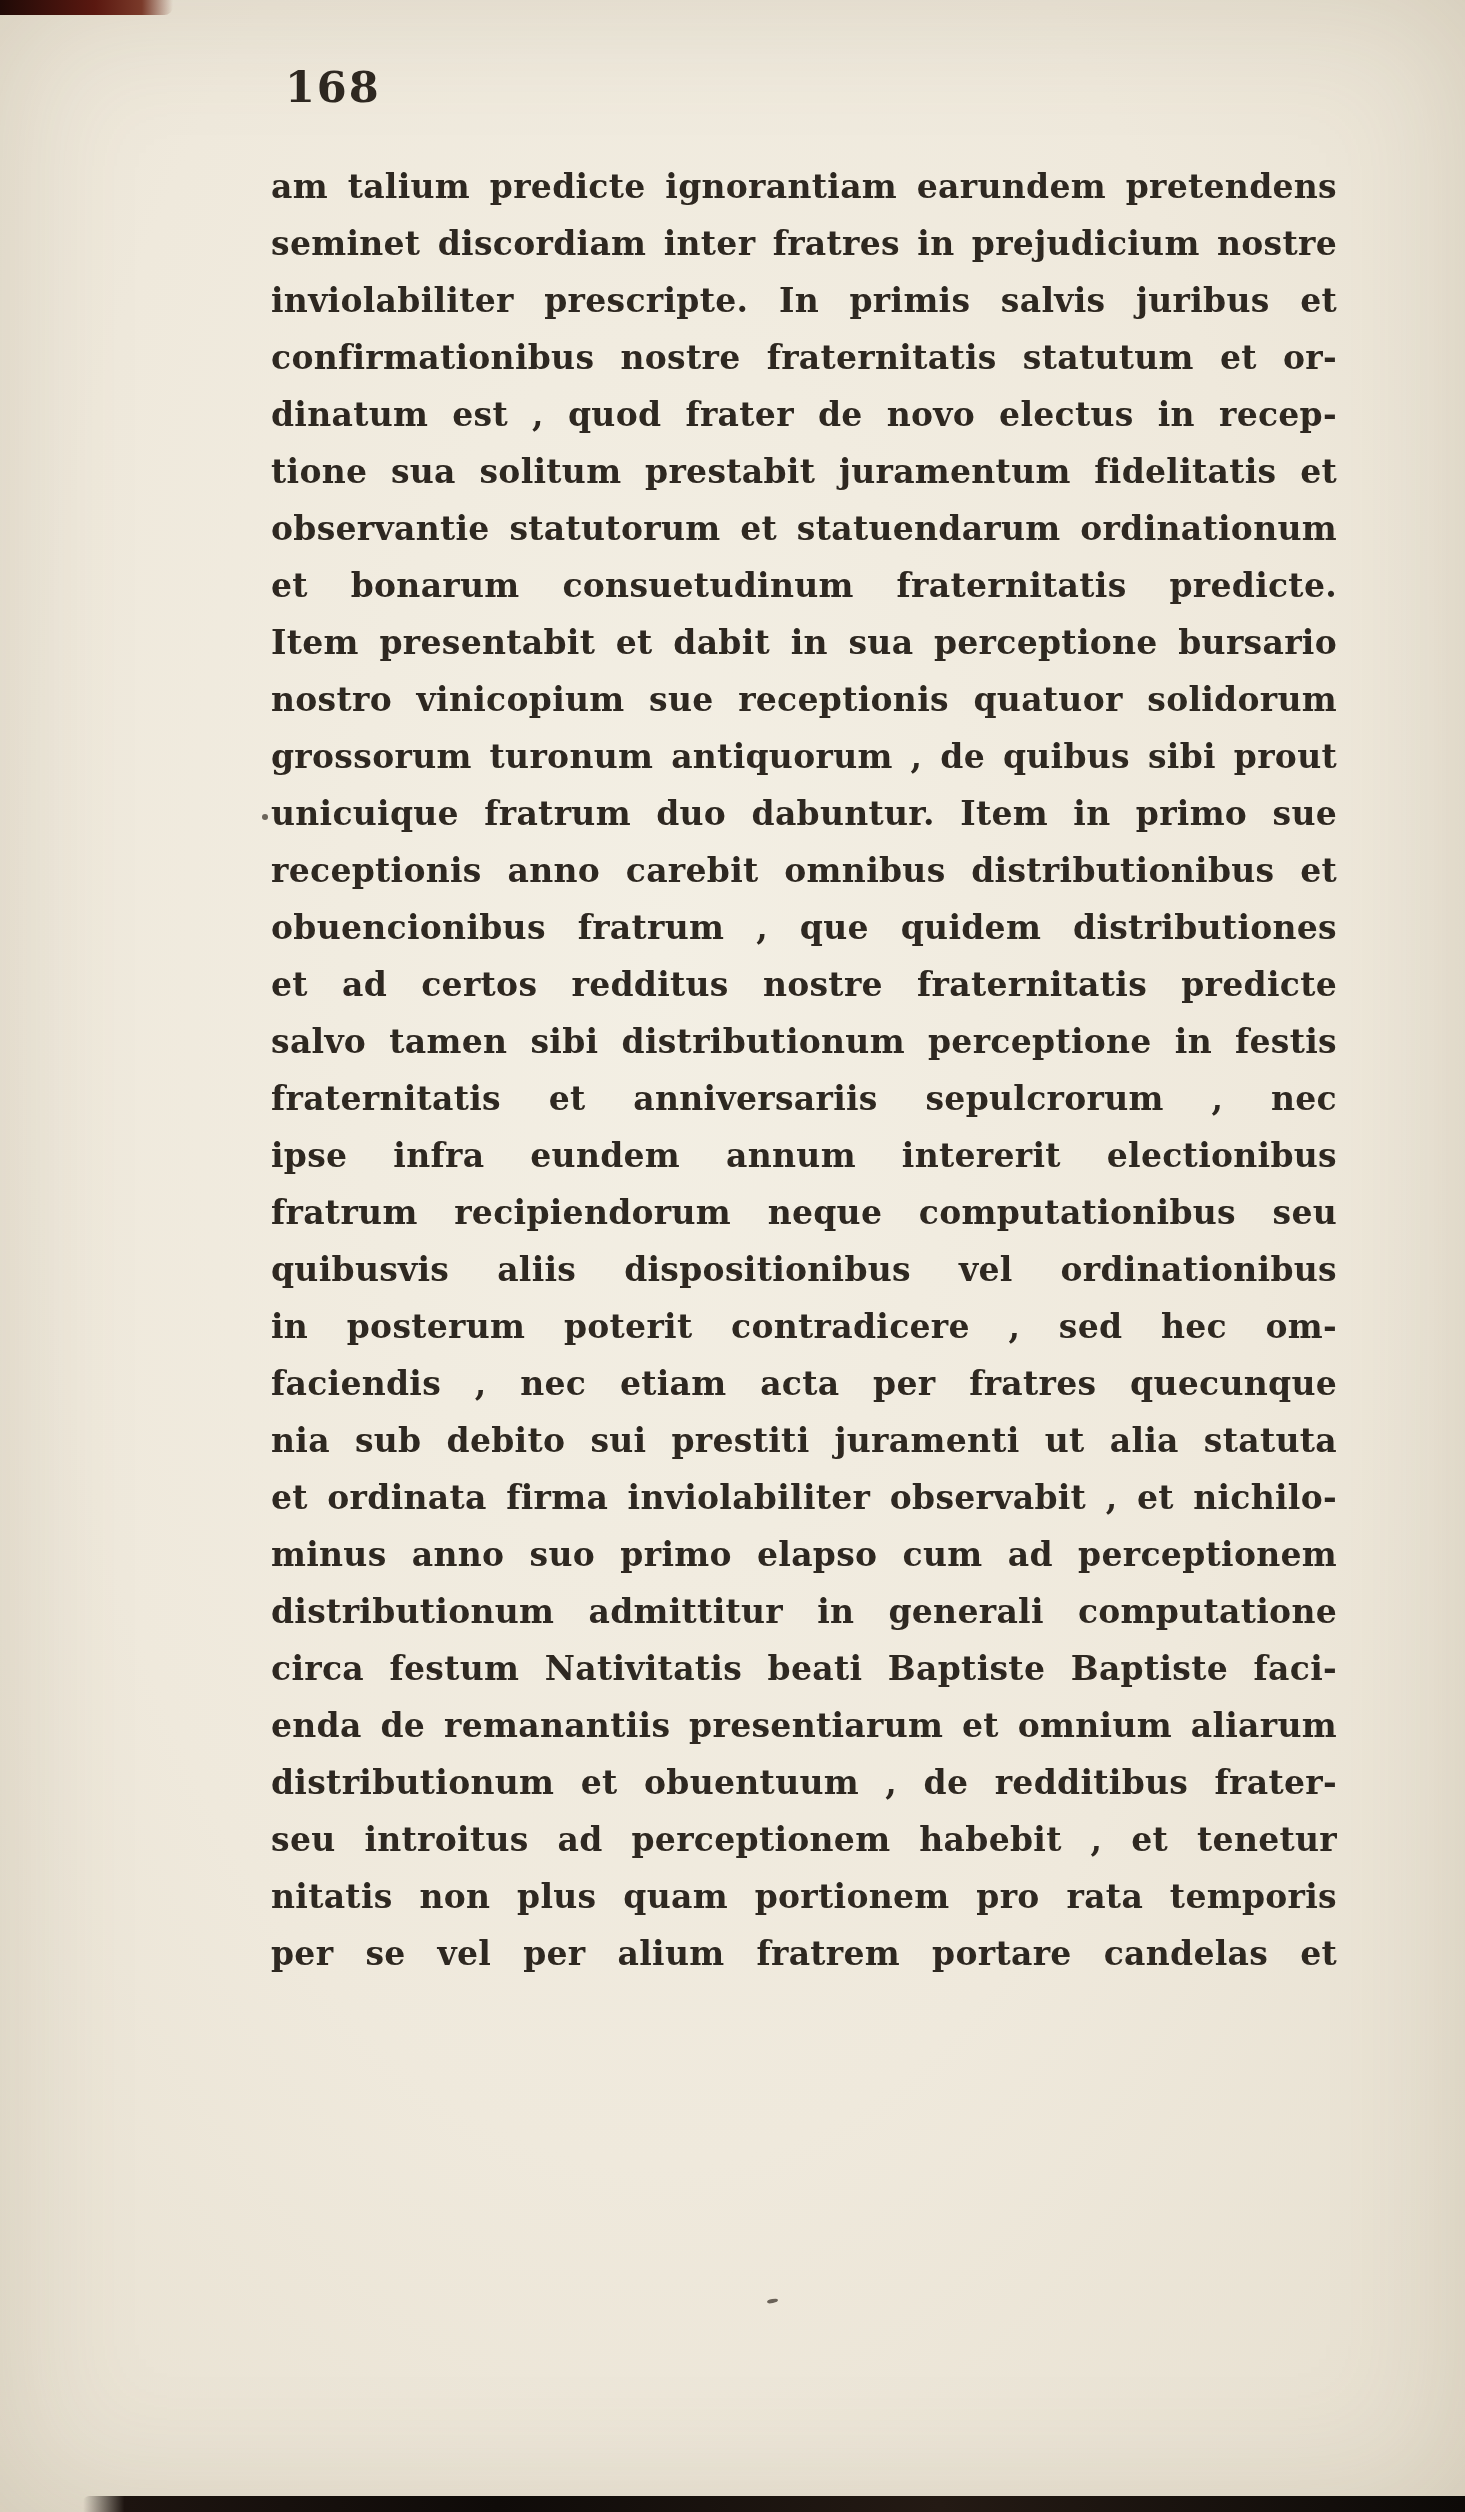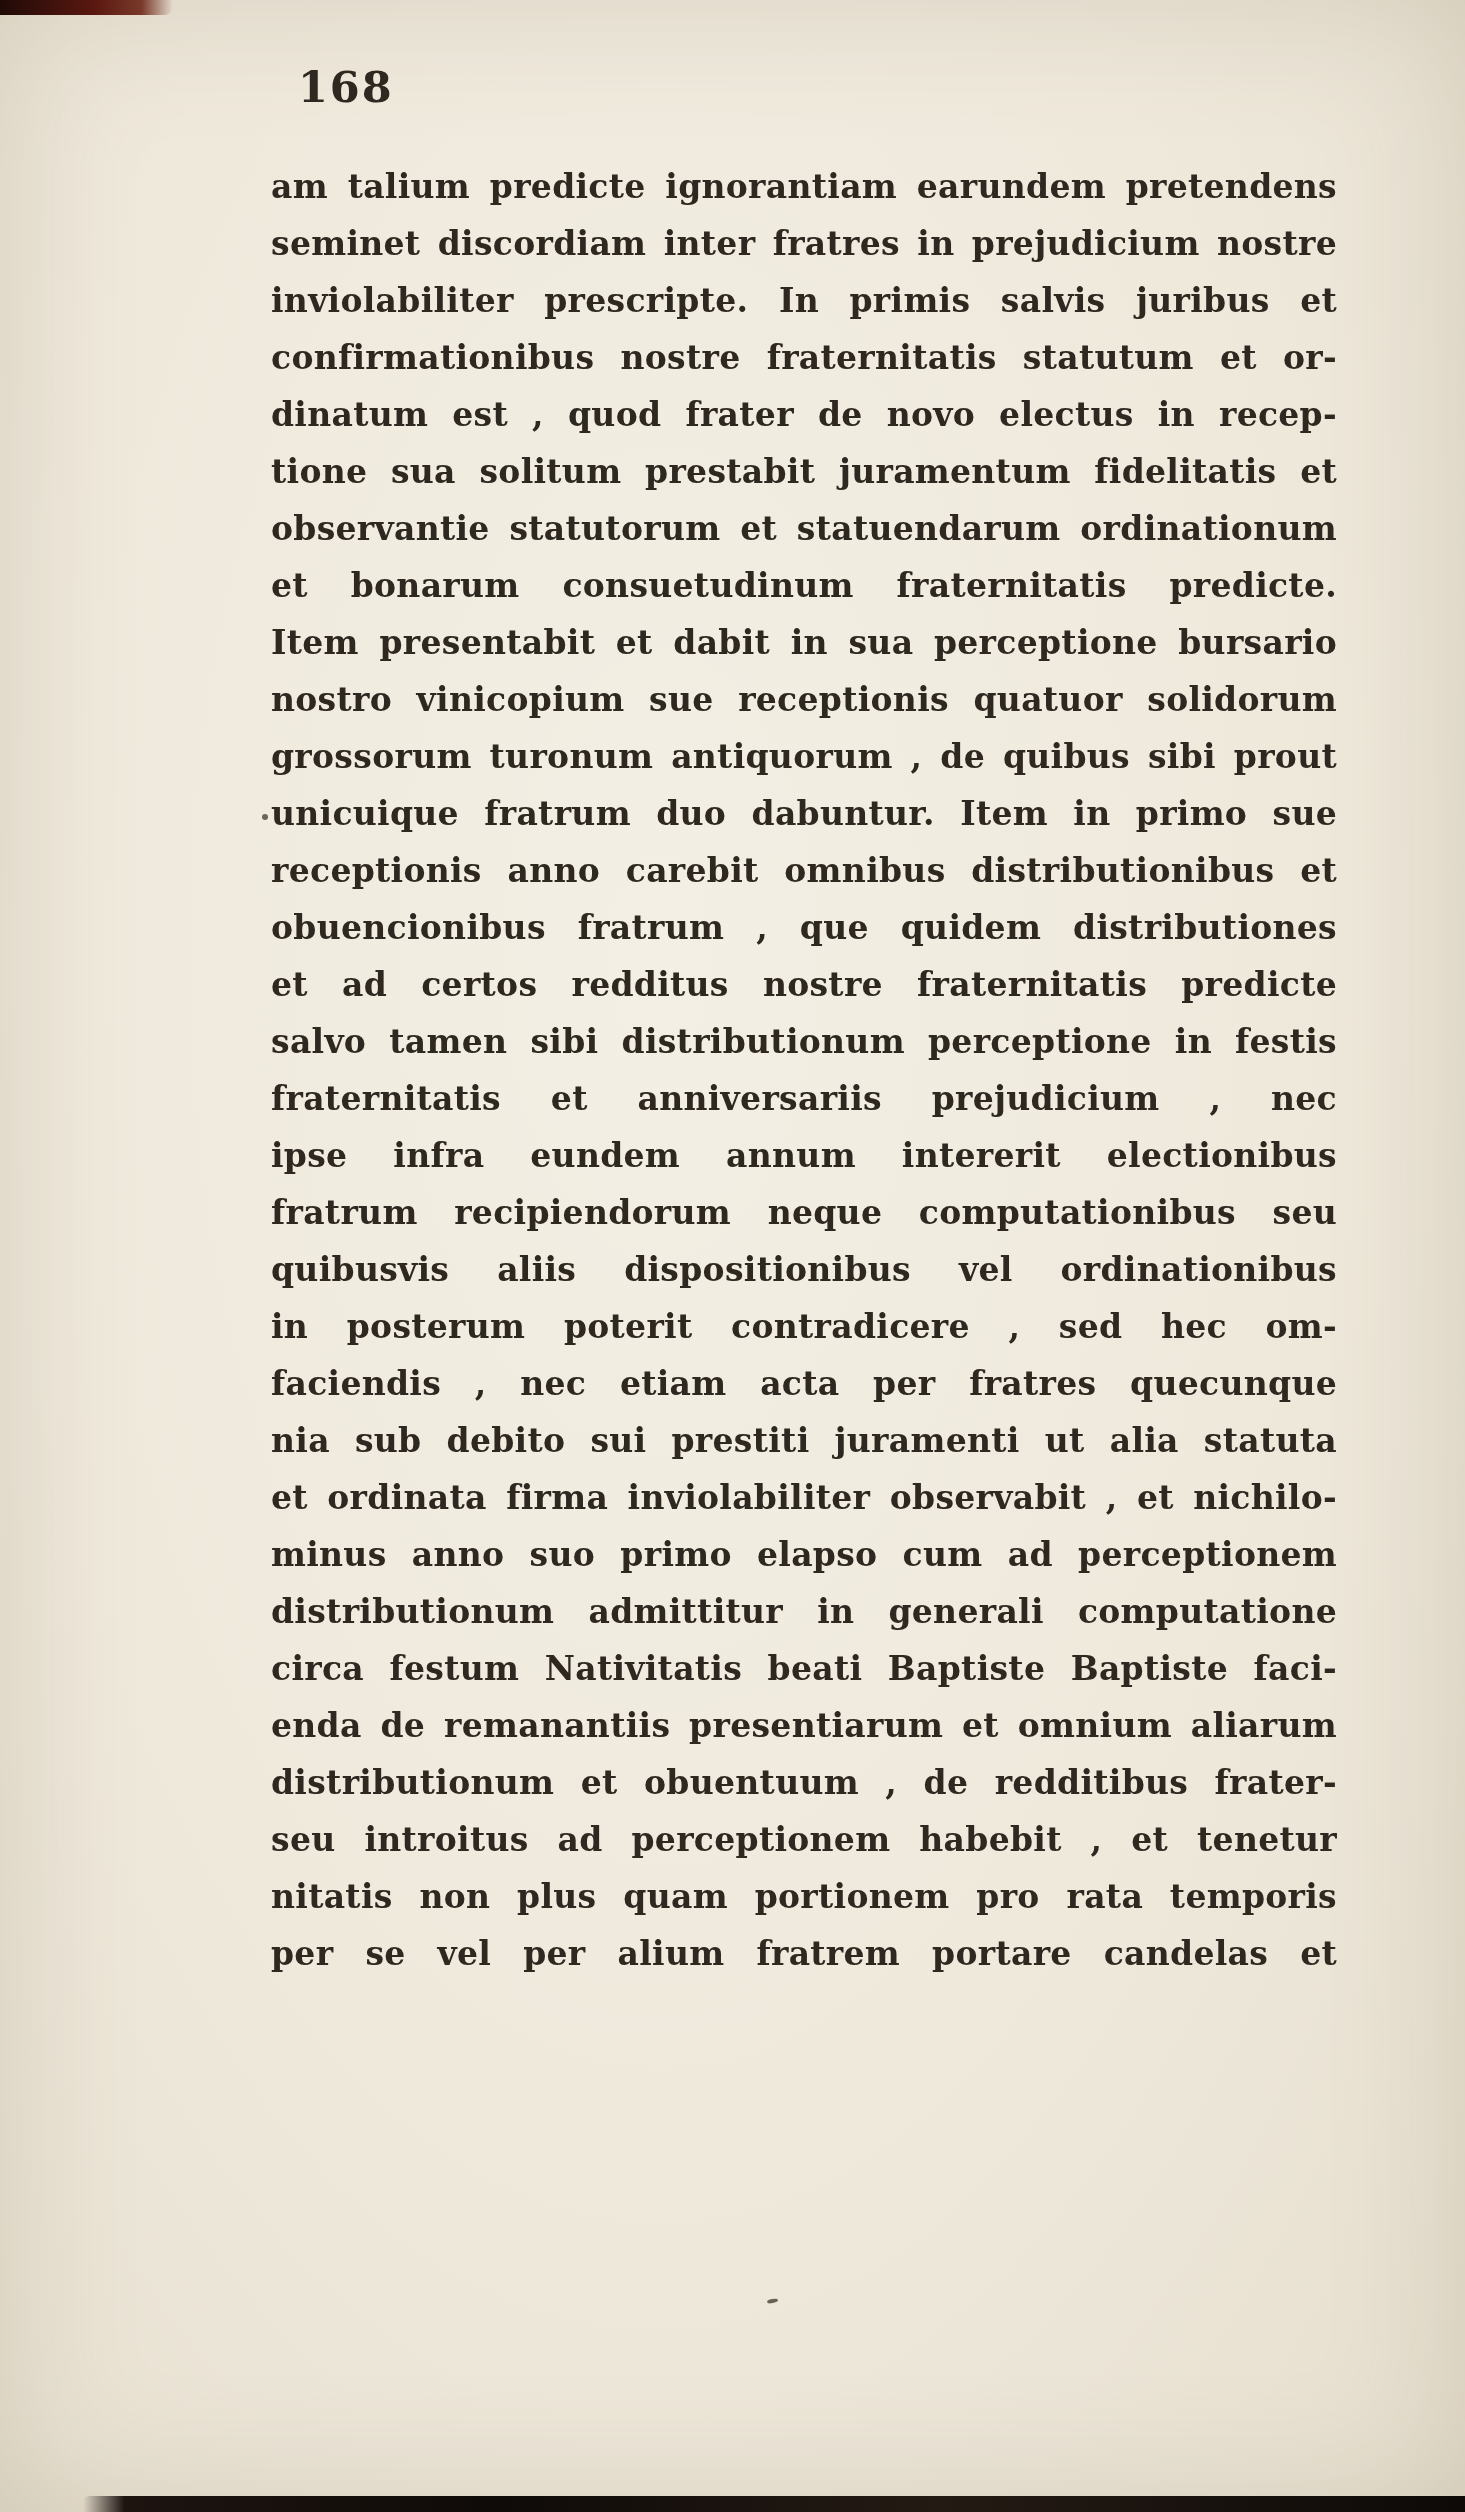--- a/index.html
+++ b/index.html
@@ -21,21 +21,20 @@
       box-shadow: inset 0 0 139px rgba(110, 92, 60, 0.18);
     }
     .page-number {
       position: absolute;
       left: 285px;
       top: 62px;
       font-size: 43px;
       font-weight: bold;
       color: #2e2821;
       letter-spacing: 1.9px;
-      margin-left: 13px;
     }
     .text-block {
       position: absolute;
       left: 271px;
       top: 158px;
       width: 1066px;
       color: #2e2821;
     }
     .text-line {
       font-size: 33px;
@@ -104,21 +103,21 @@
       <div class="text-line">observantie statutorum et statuendarum ordinationum</div>
       <div class="text-line">et bonarum consuetudinum fraternitatis predicte.</div>
       <div class="text-line">Item presentabit et dabit in sua perceptione bursario</div>
       <div class="text-line">nostro vinicopium sue receptionis quatuor solidorum</div>
       <div class="text-line">grossorum turonum antiquorum , de quibus sibi prout</div>
       <div class="text-line">unicuique fratrum duo dabuntur. Item in primo sue</div>
       <div class="text-line">receptionis anno carebit omnibus distributionibus et</div>
       <div class="text-line">obuencionibus fratrum , que quidem distributiones</div>
       <div class="text-line">et ad certos redditus nostre fraternitatis predicte</div>
       <div class="text-line">salvo tamen sibi distributionum perceptione in festis</div>
-      <div class="text-line">fraternitatis et anniversariis prejudicium , nec</div>
+      <div class="text-line">fraternitatis et anniversariis sepulcrorum , nec</div>
       <div class="text-line">ipse infra eundem annum intererit electionibus</div>
       <div class="text-line">fratrum recipiendorum neque computationibus seu</div>
       <div class="text-line">quibusvis aliis dispositionibus vel ordinationibus</div>
       <div class="text-line">in posterum poterit contradicere , sed hec om-</div>
       <div class="text-line">faciendis , nec etiam acta per fratres quecunque</div>
       <div class="text-line">nia sub debito sui prestiti juramenti ut alia statuta</div>
       <div class="text-line">et ordinata firma inviolabiliter observabit , et nichilo-</div>
       <div class="text-line">minus anno suo primo elapso cum ad perceptionem</div>
       <div class="text-line">distributionum admittitur in generali computatione</div>
       <div class="text-line">circa festum Nativitatis beati Baptiste Baptiste faci-</div>

